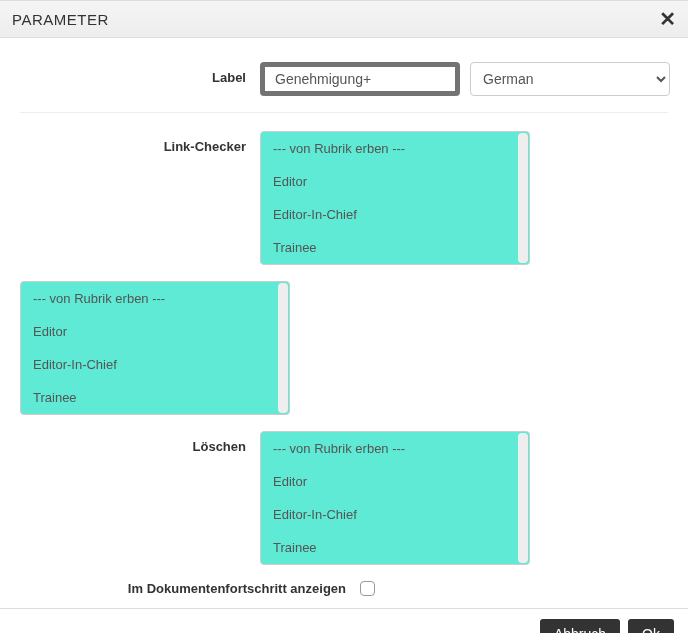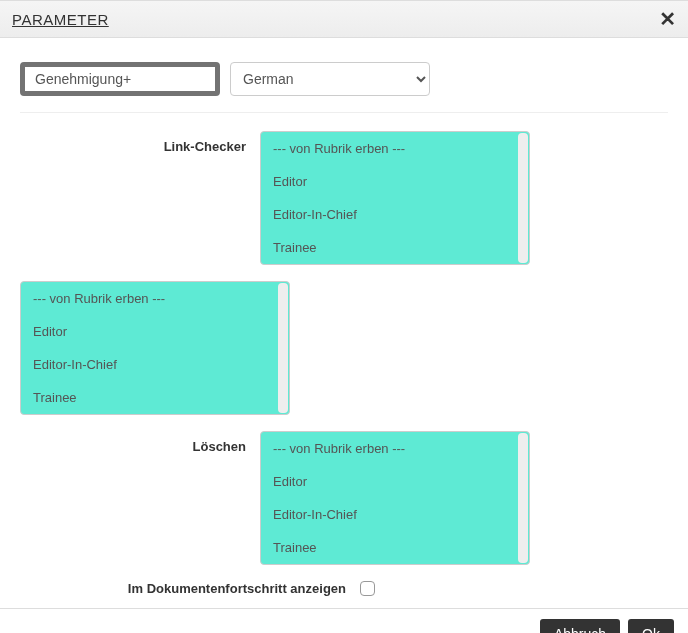--- a/index.html
+++ b/index.html
@@ -22,21 +22,20 @@
     border-bottom: 1px solid #ddd;
     padding: 8px 12px;
     display: flex;
     justify-content: space-between;
     align-items: center;
   }
   .header-title {
     font-size: 15px;
     letter-spacing: 0.5px;
     color: #333;
-    text-decoration: underline;
   }
   .close-btn {
     font-size: 20px;
     font-weight: bold;
     color: #333;
     cursor: pointer;
     line-height: 1;
   }
   .body {
     padding: 24px 20px 12px 20px;
@@ -152,20 +151,21 @@
 <div class="dialog">
 
   <div class="header">
     <span class="header-title">PARAMETER</span>
     <span class="close-btn">✕</span>
   </div>
 
   <div class="body">
 
     <div class="row">
+      <div class="label">Label</div>
       <div class="controls">
         <input type="text" class="text-input" value="Genehmigung+" style="">
         <select class="lang-select">
           <option>German</option>
         </select>
       </div>
     </div>
 
     <hr class="sep">
 

